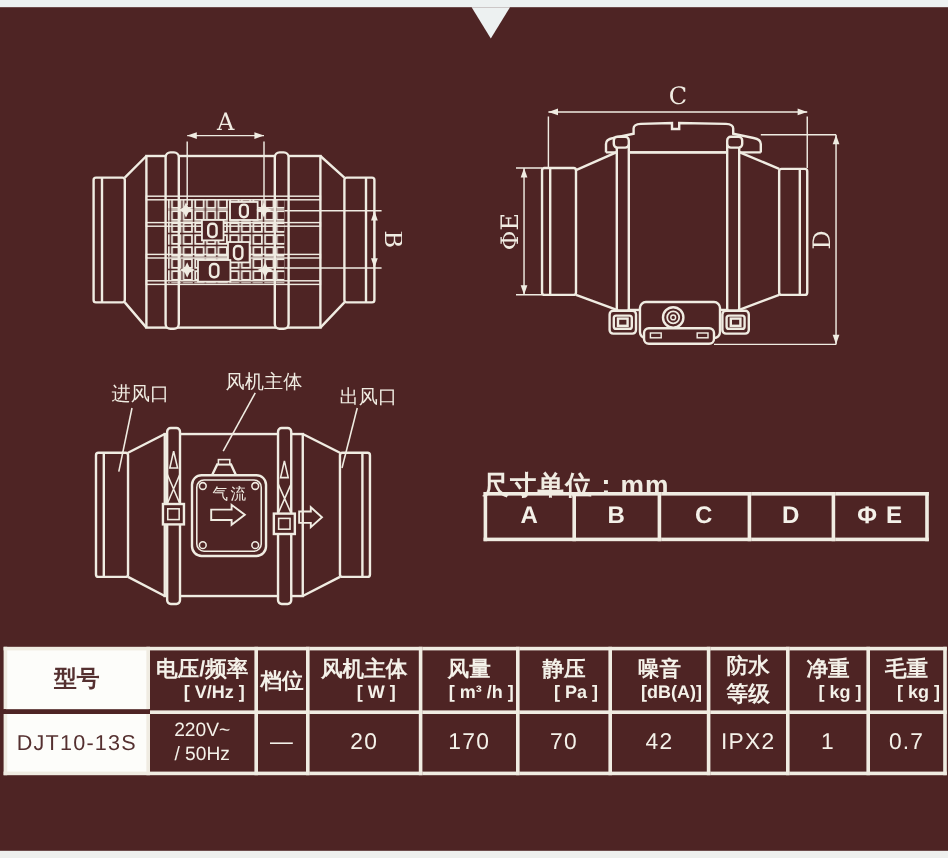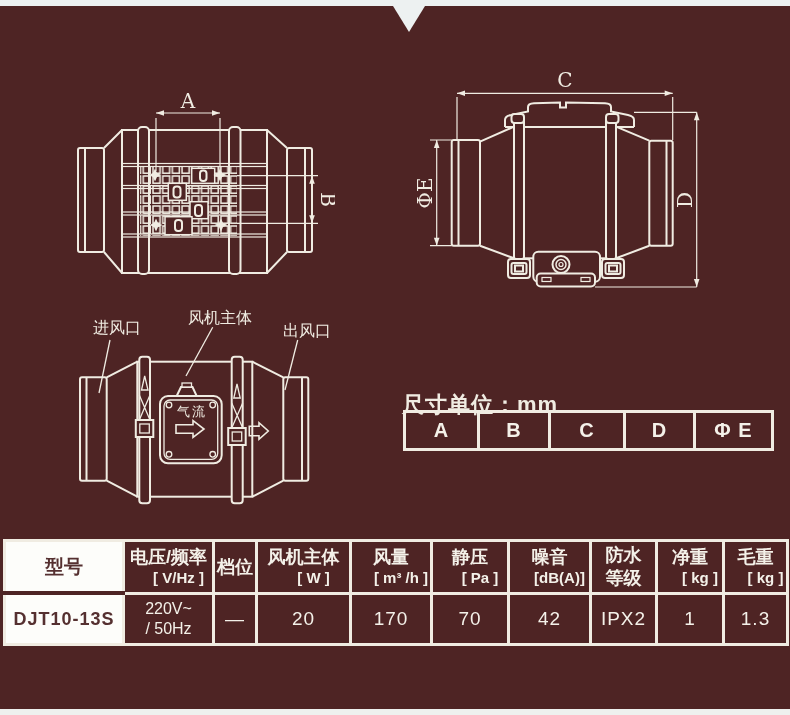--- a/index.html
+++ b/index.html
@@ -32,21 +32,21 @@
   .dim-table .hrow td{height:35px;font-size:20px;font-weight:bold;letter-spacing:1px;}
   .dim-table .vrow td{height:30px;font-size:20px;letter-spacing:4px;}
 
   .spec-table{position:absolute;left:3px;top:539px;width:784px;color:#f4f1e9;}
   .spec-table td{border:3px solid var(--line);text-align:center;vertical-align:middle;padding:0;line-height:1.25;}
   .spec-table .hrow td{height:49px;font-size:18px;font-weight:bold;}
   .spec-table .vrow td{height:48px;font-size:19px;letter-spacing:1px;}
   .spec-table td .unit{font-size:15px;letter-spacing:0;padding-left:20px;}
   .spec-table td.model{background:var(--cell-white);color:var(--dark-text);}
   .spec-table .hrow td.model{border-bottom:4px solid var(--background);font-size:19px;}
-  .spec-table .vrow td.model{font-weight:bold;font-size:18px;letter-spacing:1px;}
+  .spec-table .vrow td.model{font-weight:normal;font-size:18px;letter-spacing:1px;}
   .spec-table .vrow .twoline{font-size:16px;letter-spacing:0;}
 </style>
 </head>
 <body>
 
 <div class="stage">
 
   <div class="strip-top"></div>
   <div class="notch"></div>
   <div class="strip-bottom"></div>
@@ -311,19 +311,19 @@
         <td>
             <div>42</div>
           </td>
         <td>
             <div>IPX2</div>
           </td>
         <td>
             <div>1</div>
           </td>
         <td>
-            <div>1.3</div>
+            <div>0.7</div>
           </td>
       </tr>
     </tbody>
   </table>
 
 </div>
 
 </body></html>

